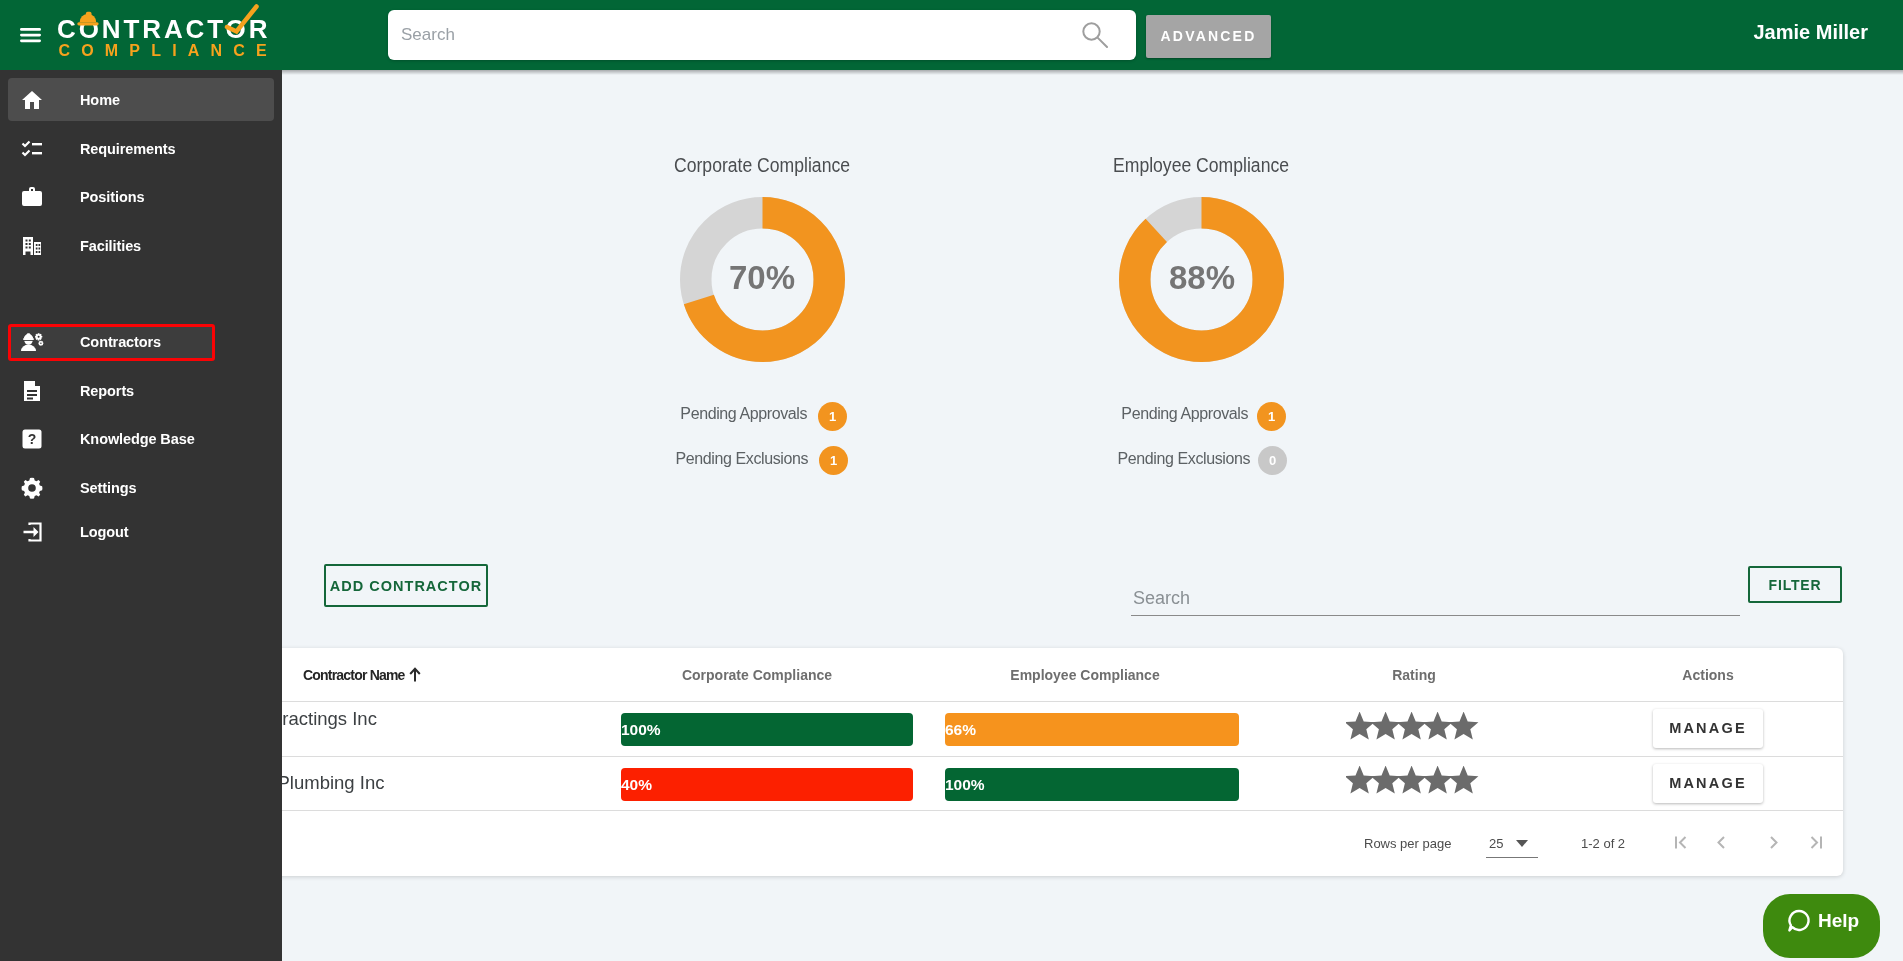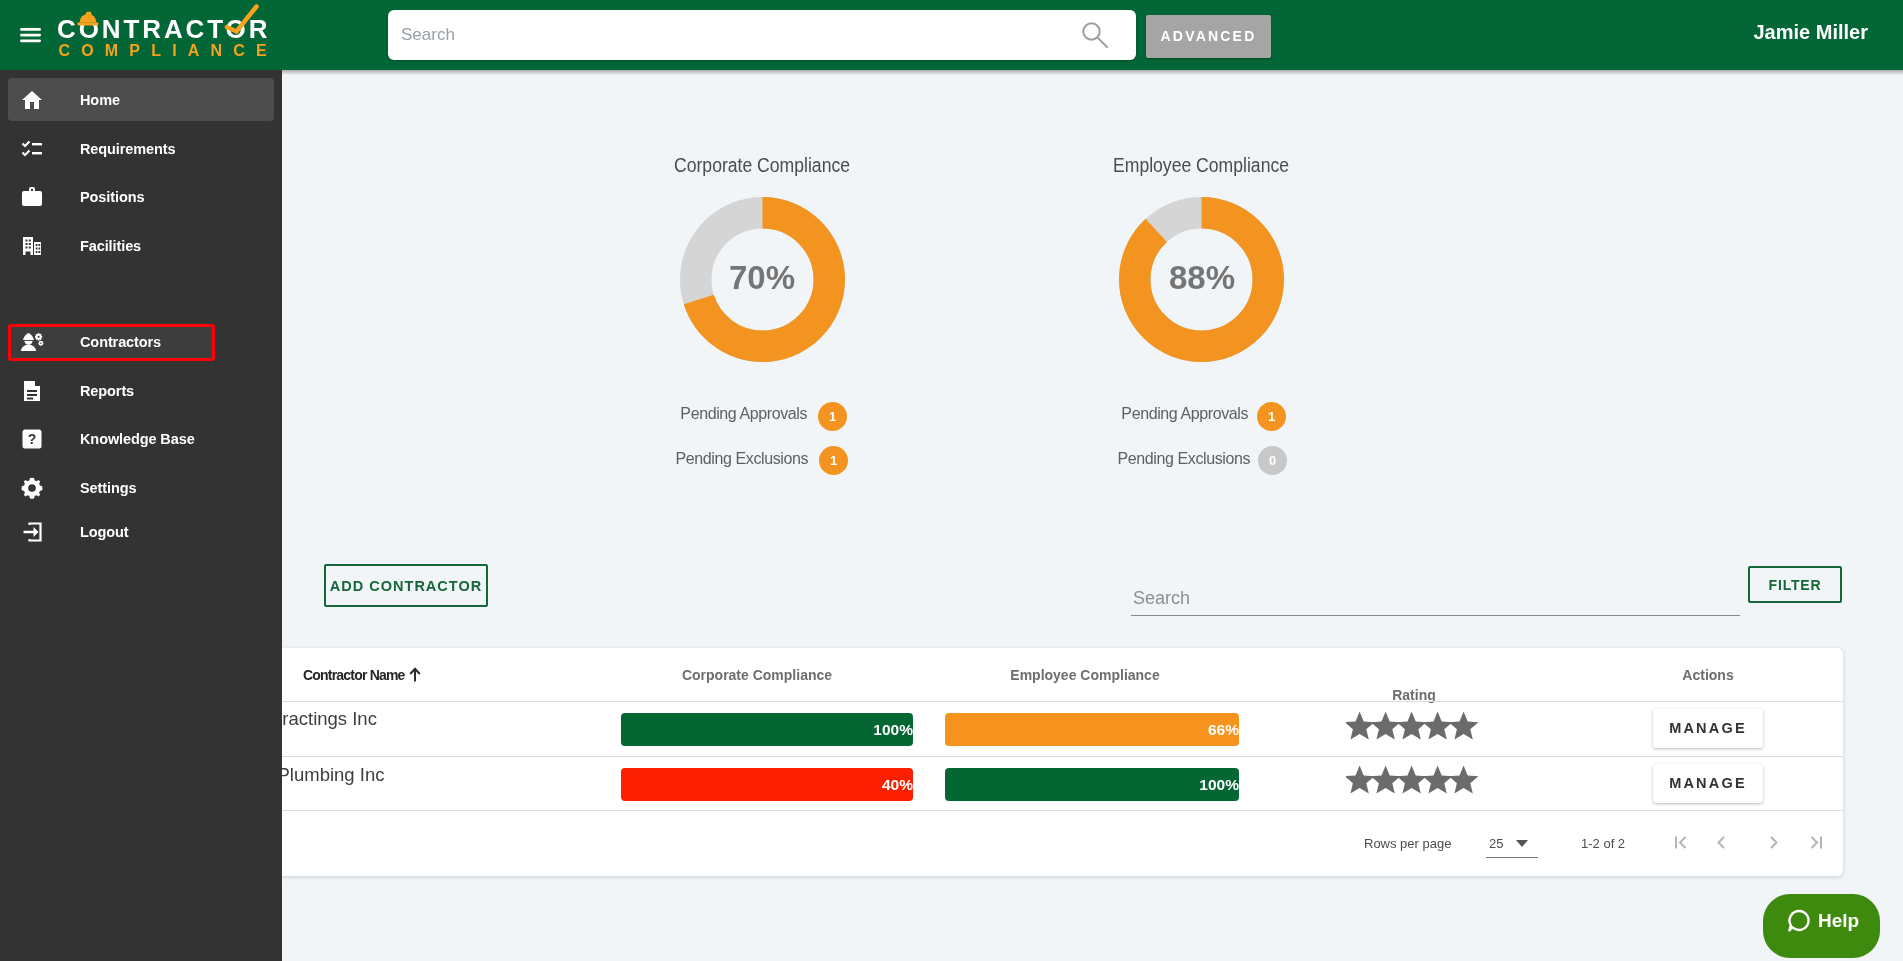--- a/index.html
+++ b/index.html
@@ -35,21 +35,21 @@
   #filter { left:1748px; top:566px; width:94px; height:37px; font-size:14px; line-height:34px; letter-spacing:0.8px; }
   #tsearchph { left:1133px; top:588px; color:#8a9094; font-size:18px; }
   #tsearchline { left:1131px; top:615px; width:609px; height:1px; background:#8a8a8a; }
   
   #panel { left:240px; top:648px; width:1603px; height:228px; background:#ffffff; border-radius:6px;
     box-shadow:0 1px 4px rgba(0,0,0,0.16); z-index:5; }
   .pdiv { position:absolute; left:0; width:1603px; height:1px; background:#dcdcdc; }
   .colhead { position:absolute; top:19px; font-size:14px; font-weight:bold; color:#6e6e6e; width:300px; text-align:center; }
   .cname { position:absolute; font-size:18.5px; color:#3c4043; white-space:nowrap; }
   .bar { position:absolute; width:292px; height:33px; border-radius:4px; color:#ffffff;
-    font-size:15.5px; font-weight:bold; text-align:right; line-height:33px; }
+    font-size:15.5px; font-weight:bold; text-align:left; line-height:33px; }
   .bgreen { background:#046633; }
   .borange { background:#f6931d; }
   .bred { background:#fc2000; }
   .manage { position:absolute; width:110px; height:39px; background:#ffffff; border-radius:3px;
     box-shadow:0 1px 3px rgba(0,0,0,0.28); color:#333333; font-size:14.5px; font-weight:bold;
     letter-spacing:2.2px; text-align:center; line-height:39px; }
   .pgtext { position:absolute; font-size:13px; color:#4c4c4c; }
   
   #help { left:1763px; top:894px; width:117px; height:64px; border-radius:27px; background:#3e8a0e;
     z-index:30; }
@@ -91,28 +91,28 @@
 <div id="tsearchph" class="abs">Search</div>
 <div id="tsearchline" class="abs"></div>
 
 <div id="panel" class="abs">
   <div class="colhead" style="left:63px; width:auto; text-align:left; color:#252525; font-size:14px; letter-spacing:-0.8px;">Contractor Name</div>
   <svg style="position:absolute; left:167px; top:19px;" width="16" height="15" viewBox="0 0 16 15">
     <path d="M8 14.5 L8 2.5 M3.2 7 L8 1.8 L12.8 7" stroke="#2c2c2c" stroke-width="2" fill="none"></path>
   </svg>
   <div class="colhead" style="left:367px;">Corporate Compliance</div>
   <div class="colhead" style="left:695px;">Employee Compliance</div>
-  <div class="colhead" style="left:1024px;margin-top:20px;">Rating</div>
+  <div class="colhead" style="left:1024px;">Rating</div>
   <div class="colhead" style="left:1318px;">Actions</div>
   <div class="pdiv" style="top:53px;"></div>
   <div class="pdiv" style="top:108px;"></div>
   <div class="pdiv" style="top:162px;"></div>
 
   <div class="cname" id="name1" style="left:42.3px; top:60px;">ractings Inc</div>
-  <div class="cname" id="name2" style="left:37.5px; top:116px;">Plumbing Inc</div>
+  <div class="cname" id="name2" style="left:37.5px; top:124px;">Plumbing Inc</div>
 
   <div class="bar bgreen" style="left:381px; top:64.5px;">100%</div>
   <div class="bar borange" style="left:705px; top:64.5px; width:294px;">66%</div>
   <div class="bar bred" style="left:381px; top:119.5px;">40%</div>
   <div class="bar bgreen" style="left:705px; top:119.5px; width:294px;">100%</div>
 
   <svg class="stars" style="position:absolute; left:1106px; top:64px;" width="134" height="30">
       <path transform="translate(13.6,14.5)" fill="#6b6b6b" d="M0,-15 L4.1,-5.1 L14.8,-4.3 L6.7,2.8 L9.2,13.1 L0,7.5 L-9.2,13.1 L-6.7,2.8 L-14.8,-4.3 L-4.1,-5.1 Z"></path>
       <path transform="translate(39.6,14.5)" fill="#6b6b6b" d="M0,-15 L4.1,-5.1 L14.8,-4.3 L6.7,2.8 L9.2,13.1 L0,7.5 L-9.2,13.1 L-6.7,2.8 L-14.8,-4.3 L-4.1,-5.1 Z"></path>
       <path transform="translate(65.6,14.5)" fill="#6b6b6b" d="M0,-15 L4.1,-5.1 L14.8,-4.3 L6.7,2.8 L9.2,13.1 L0,7.5 L-9.2,13.1 L-6.7,2.8 L-14.8,-4.3 L-4.1,-5.1 Z"></path>

